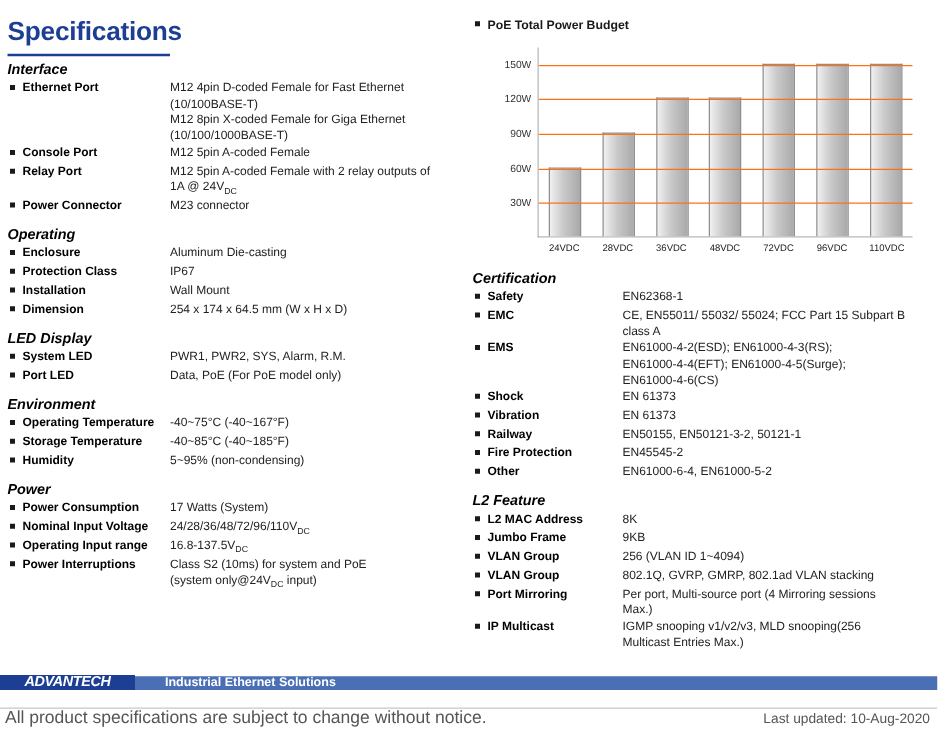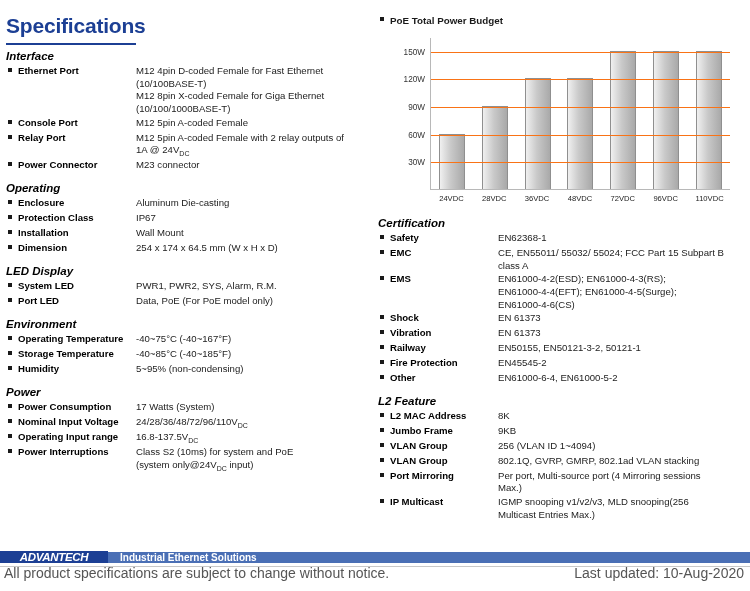--- a/index.html
+++ b/index.html
@@ -158,21 +158,21 @@
     white-space: nowrap;
   }
 
   
   .footer-bar {
     position: absolute;
     left: 0; bottom: 28px;
     width: 750px;
     height: 34px;
     display: flex;
-    align-items: flex-end;
+    align-items: center;
   }
   .logo {
     width: 108px;
     background: #1c3f94;
     color: #fff;
     font-size: 11.5px;
     font-weight: bold;
     letter-spacing: -0.3px;
     display: flex;
     align-items: center;
@@ -180,32 +180,32 @@
     font-style: italic;
   }
   .footer-text {
     flex: 1;
     background: #4a6fb5;
     color: #fff;
     font-size: 10px;
     font-weight: bold;
     display: flex;
     align-items: center;
-    padding-left: 12px;
+    padding-left: 24px;
   }
   .footer-note {
     position: absolute;
     left: 4px; bottom: 10px;
     font-size: 14px;
     color: #555;
   }
   .footer-date {
     position: absolute;
     right: 6px; bottom: 10px;
-    font-size: 14px;
+    font-size: 11px;
     color: #555;
     padding-left: 12px;
   }
   .hr-thin {
     position: absolute;
     left: 0; bottom: 24px;
     width: 750px; height: 1px;
     background: #c8c8c8;
   }
 </style>

